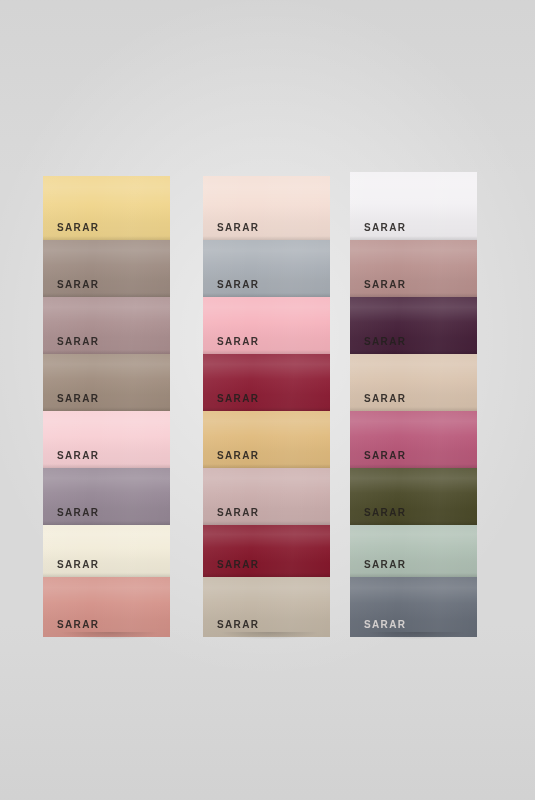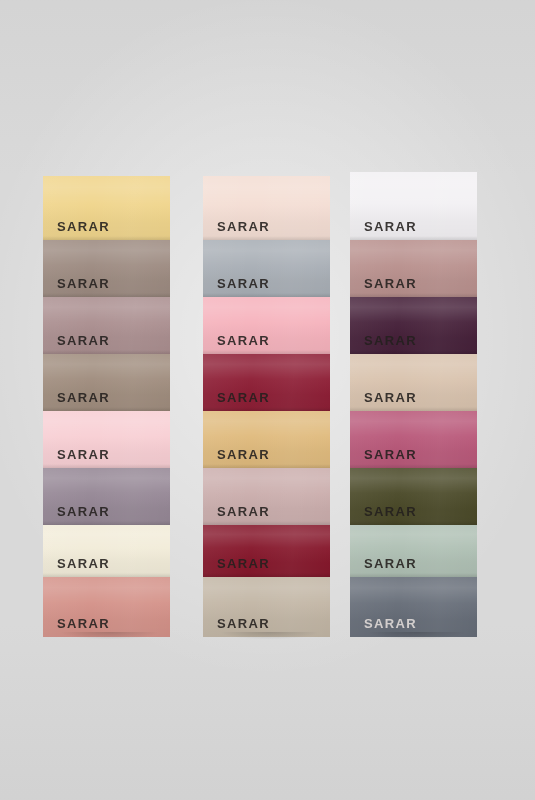--- a/index.html
+++ b/index.html
@@ -73,21 +73,21 @@
     height: 4px;
     background: linear-gradient(180deg, rgba(0,0,0,0.00), rgba(0,0,0,0.10));
     pointer-events: none;
   }
 
   .brand-mark {
     position: absolute;
     left: 14px;
     bottom: 7px;
     font-family: "Liberation Sans", sans-serif;
-    font-size: 13px;
+    font-size: 10px;
     font-weight: bold;
     letter-spacing: 1.35px;
     line-height: 1;
     white-space: nowrap;
     -webkit-font-smoothing: antialiased;
   }
   .brand-mark.dark  { color: #24201e; opacity: 0.88; }
   .brand-mark.light { color: #efe8e4; opacity: 0.80; }
 
   

